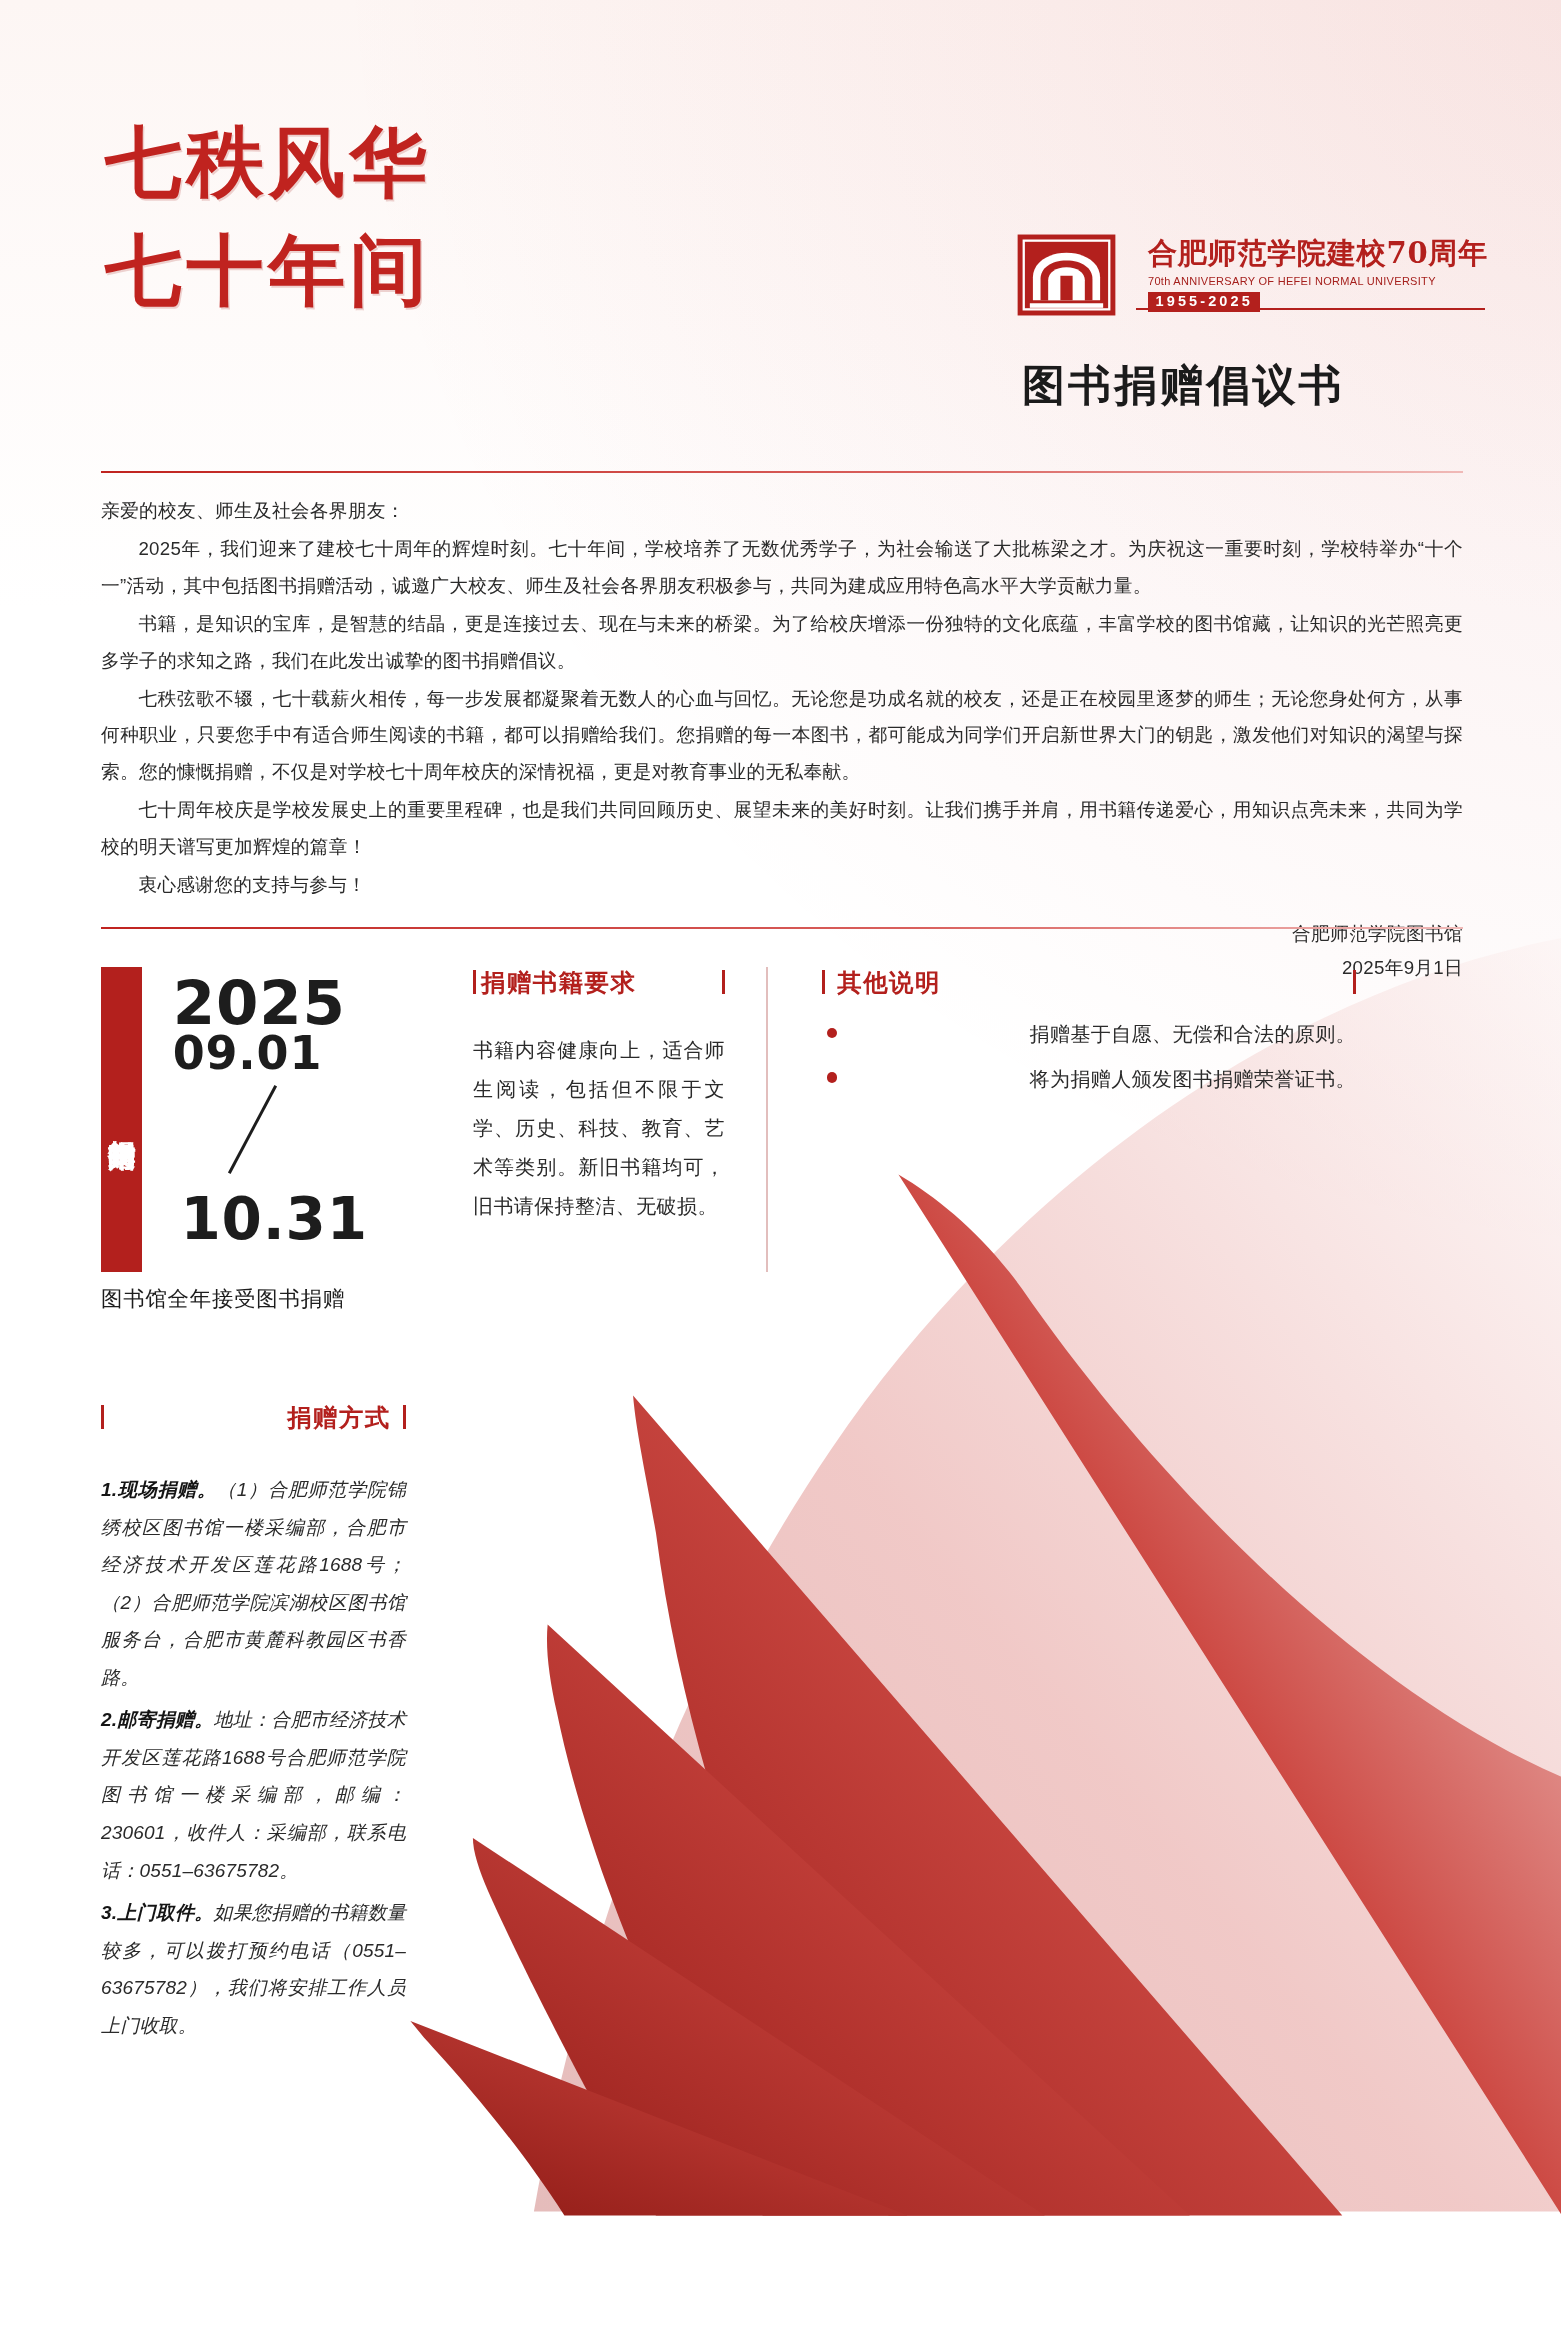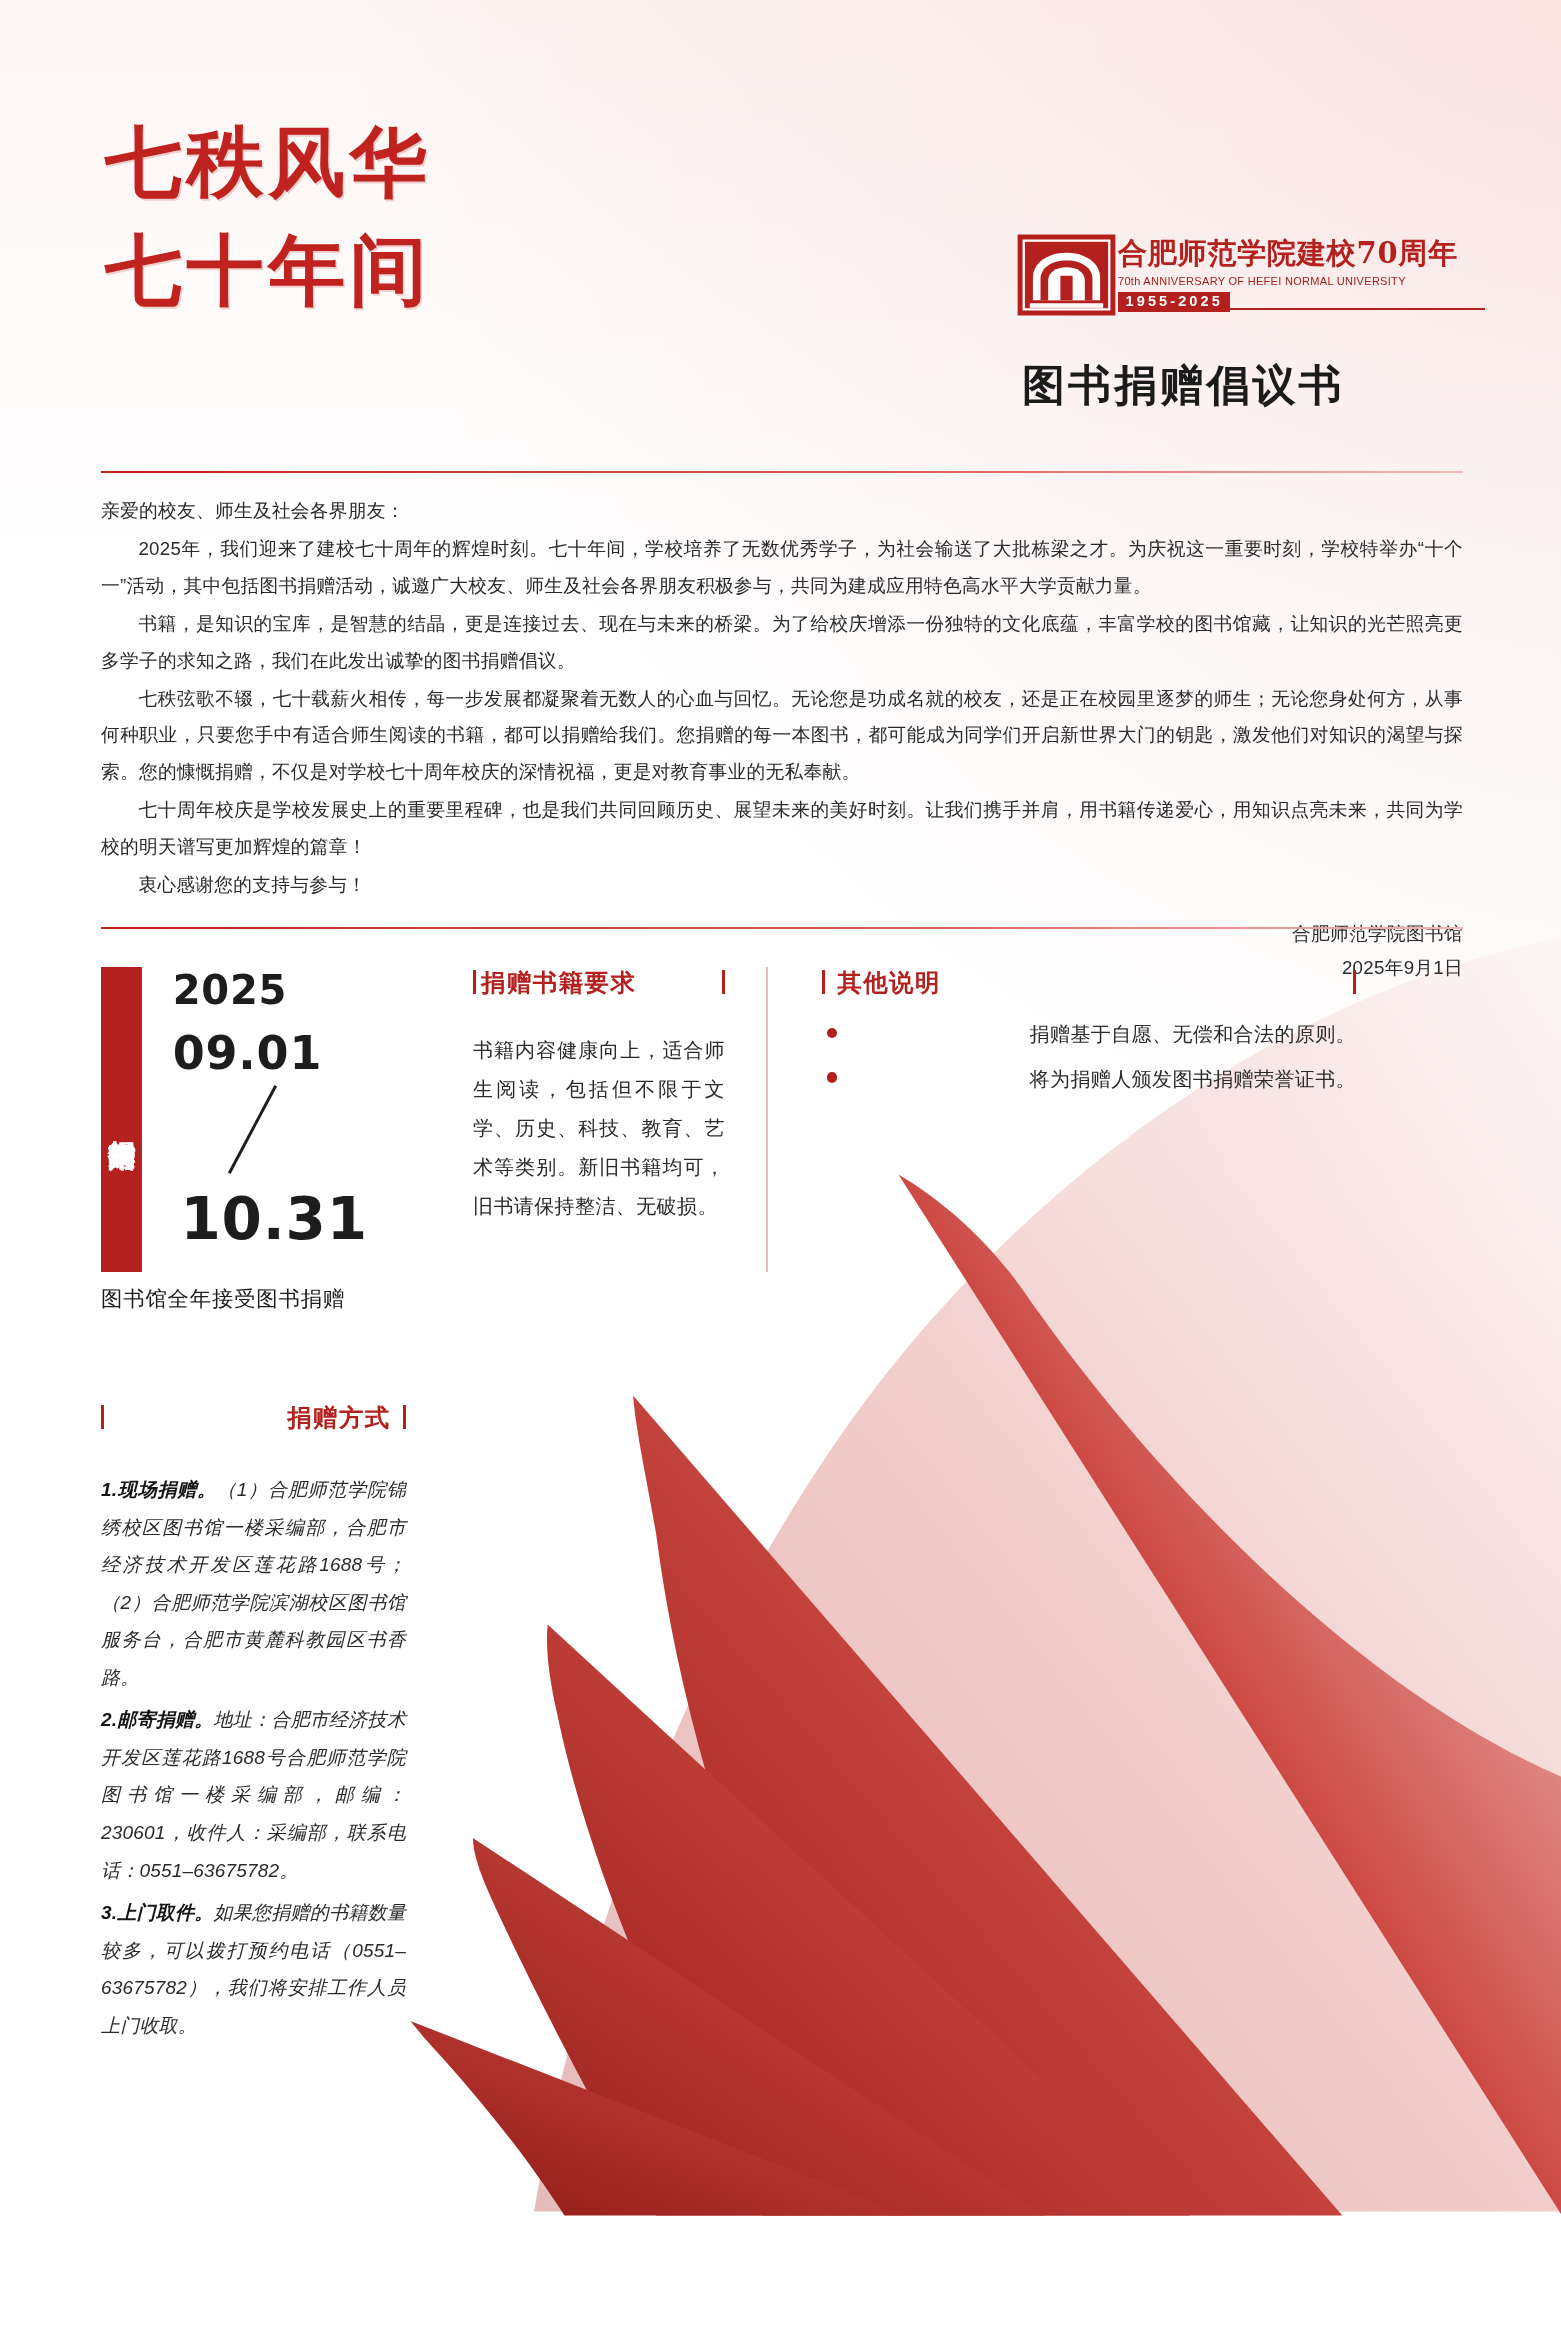--- a/index.html
+++ b/index.html
@@ -36,21 +36,21 @@
     text-shadow: 1.5px 1.5px 0 rgba(160,20,18,0.18);
   }
   .big-title div:nth-child(2) { margin-top: 10.7px; }
 
   .emblem-wrap {
     position: absolute;
     left: 1016px;
     top: 233px;
     display: flex;
     align-items: center;
-    gap: 1px;
+    gap: 31px;
   }
   .emblem-mark {
     width: 101px; height: 84px;
     position: relative;
     flex: 0 0 auto;
   }
   .emblem-lines { font-family: "DejaVu Serif", "Liberation Serif", serif; }
   .emblem-cn {
     color: #b3201d;
     font-size: 29px;
@@ -149,21 +149,21 @@
     justify-content: center;
   }
   .period-dates {
     margin-left: 17px;
     position: relative;
     width: 206px;
     height: 305px;
     color: #1d1d1d;
     font-family: "DejaVu Sans", "Liberation Sans", sans-serif;
   }
-  .period-dates .d1 { position: absolute; left: 13.7px; top: 0px; font-size: 40px; font-weight: 700; letter-spacing: 0.8px; }
+  .period-dates .d1 { position: absolute; left: 13.7px; top: 0px; font-size: 61px; font-weight: 700; letter-spacing: 0.8px; }
   .period-dates .d2 { position: absolute; left: 13.7px; top: 59px; font-size: 46px; font-weight: 700; letter-spacing: 0.8px; }
   .period-dates .slash {
     position: absolute; left: 92px; top: 113px;
     width: 3.1px; height: 99px; background: #1d1d1d;
     transform: rotate(28deg);
   }
   .period-dates .d3 { position: absolute; left: 21.4px; top: 218px; font-size: 58px; font-weight: 700; letter-spacing: 0.8px; }
   .period-note {
     position: absolute;
     left: 101px; top: 1284px;

